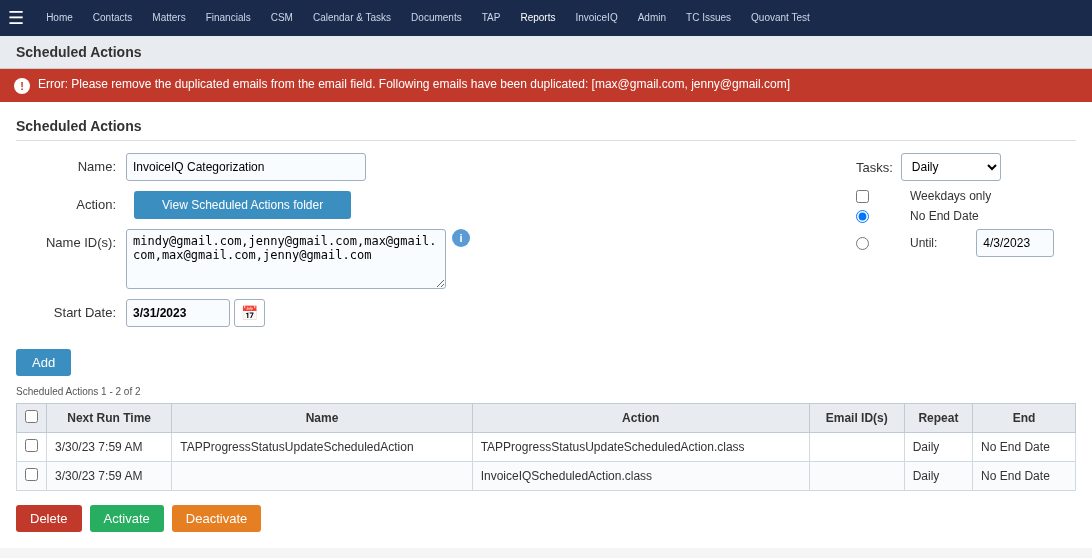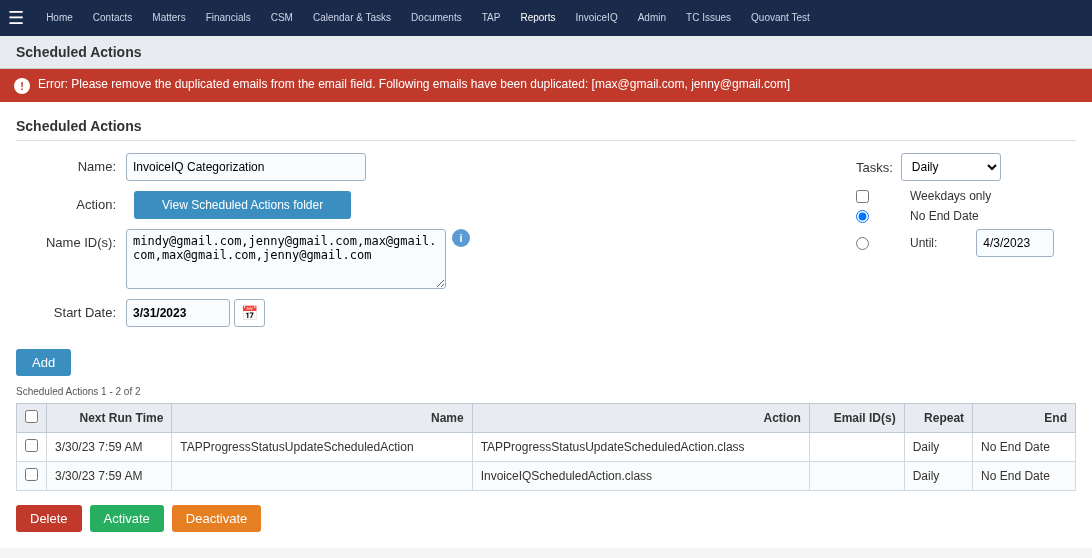--- a/index.html
+++ b/index.html
@@ -215,21 +215,21 @@
 
     table {
       width: 100%;
       border-collapse: collapse;
       font-size: 12px;
     }
     table th {
       background: #e8ecf0;
       border: 1px solid #c0cad4;
       padding: 6px 8px;
-      text-align: right;
+      text-align: center;
       font-weight: bold;
       color: #333;
     }
     table td {
       border: 1px solid #d0d8e0;
       padding: 6px 8px;
       background: white;
     }
     table tr:nth-child(even) td { background: #f9fbfc; }
 

